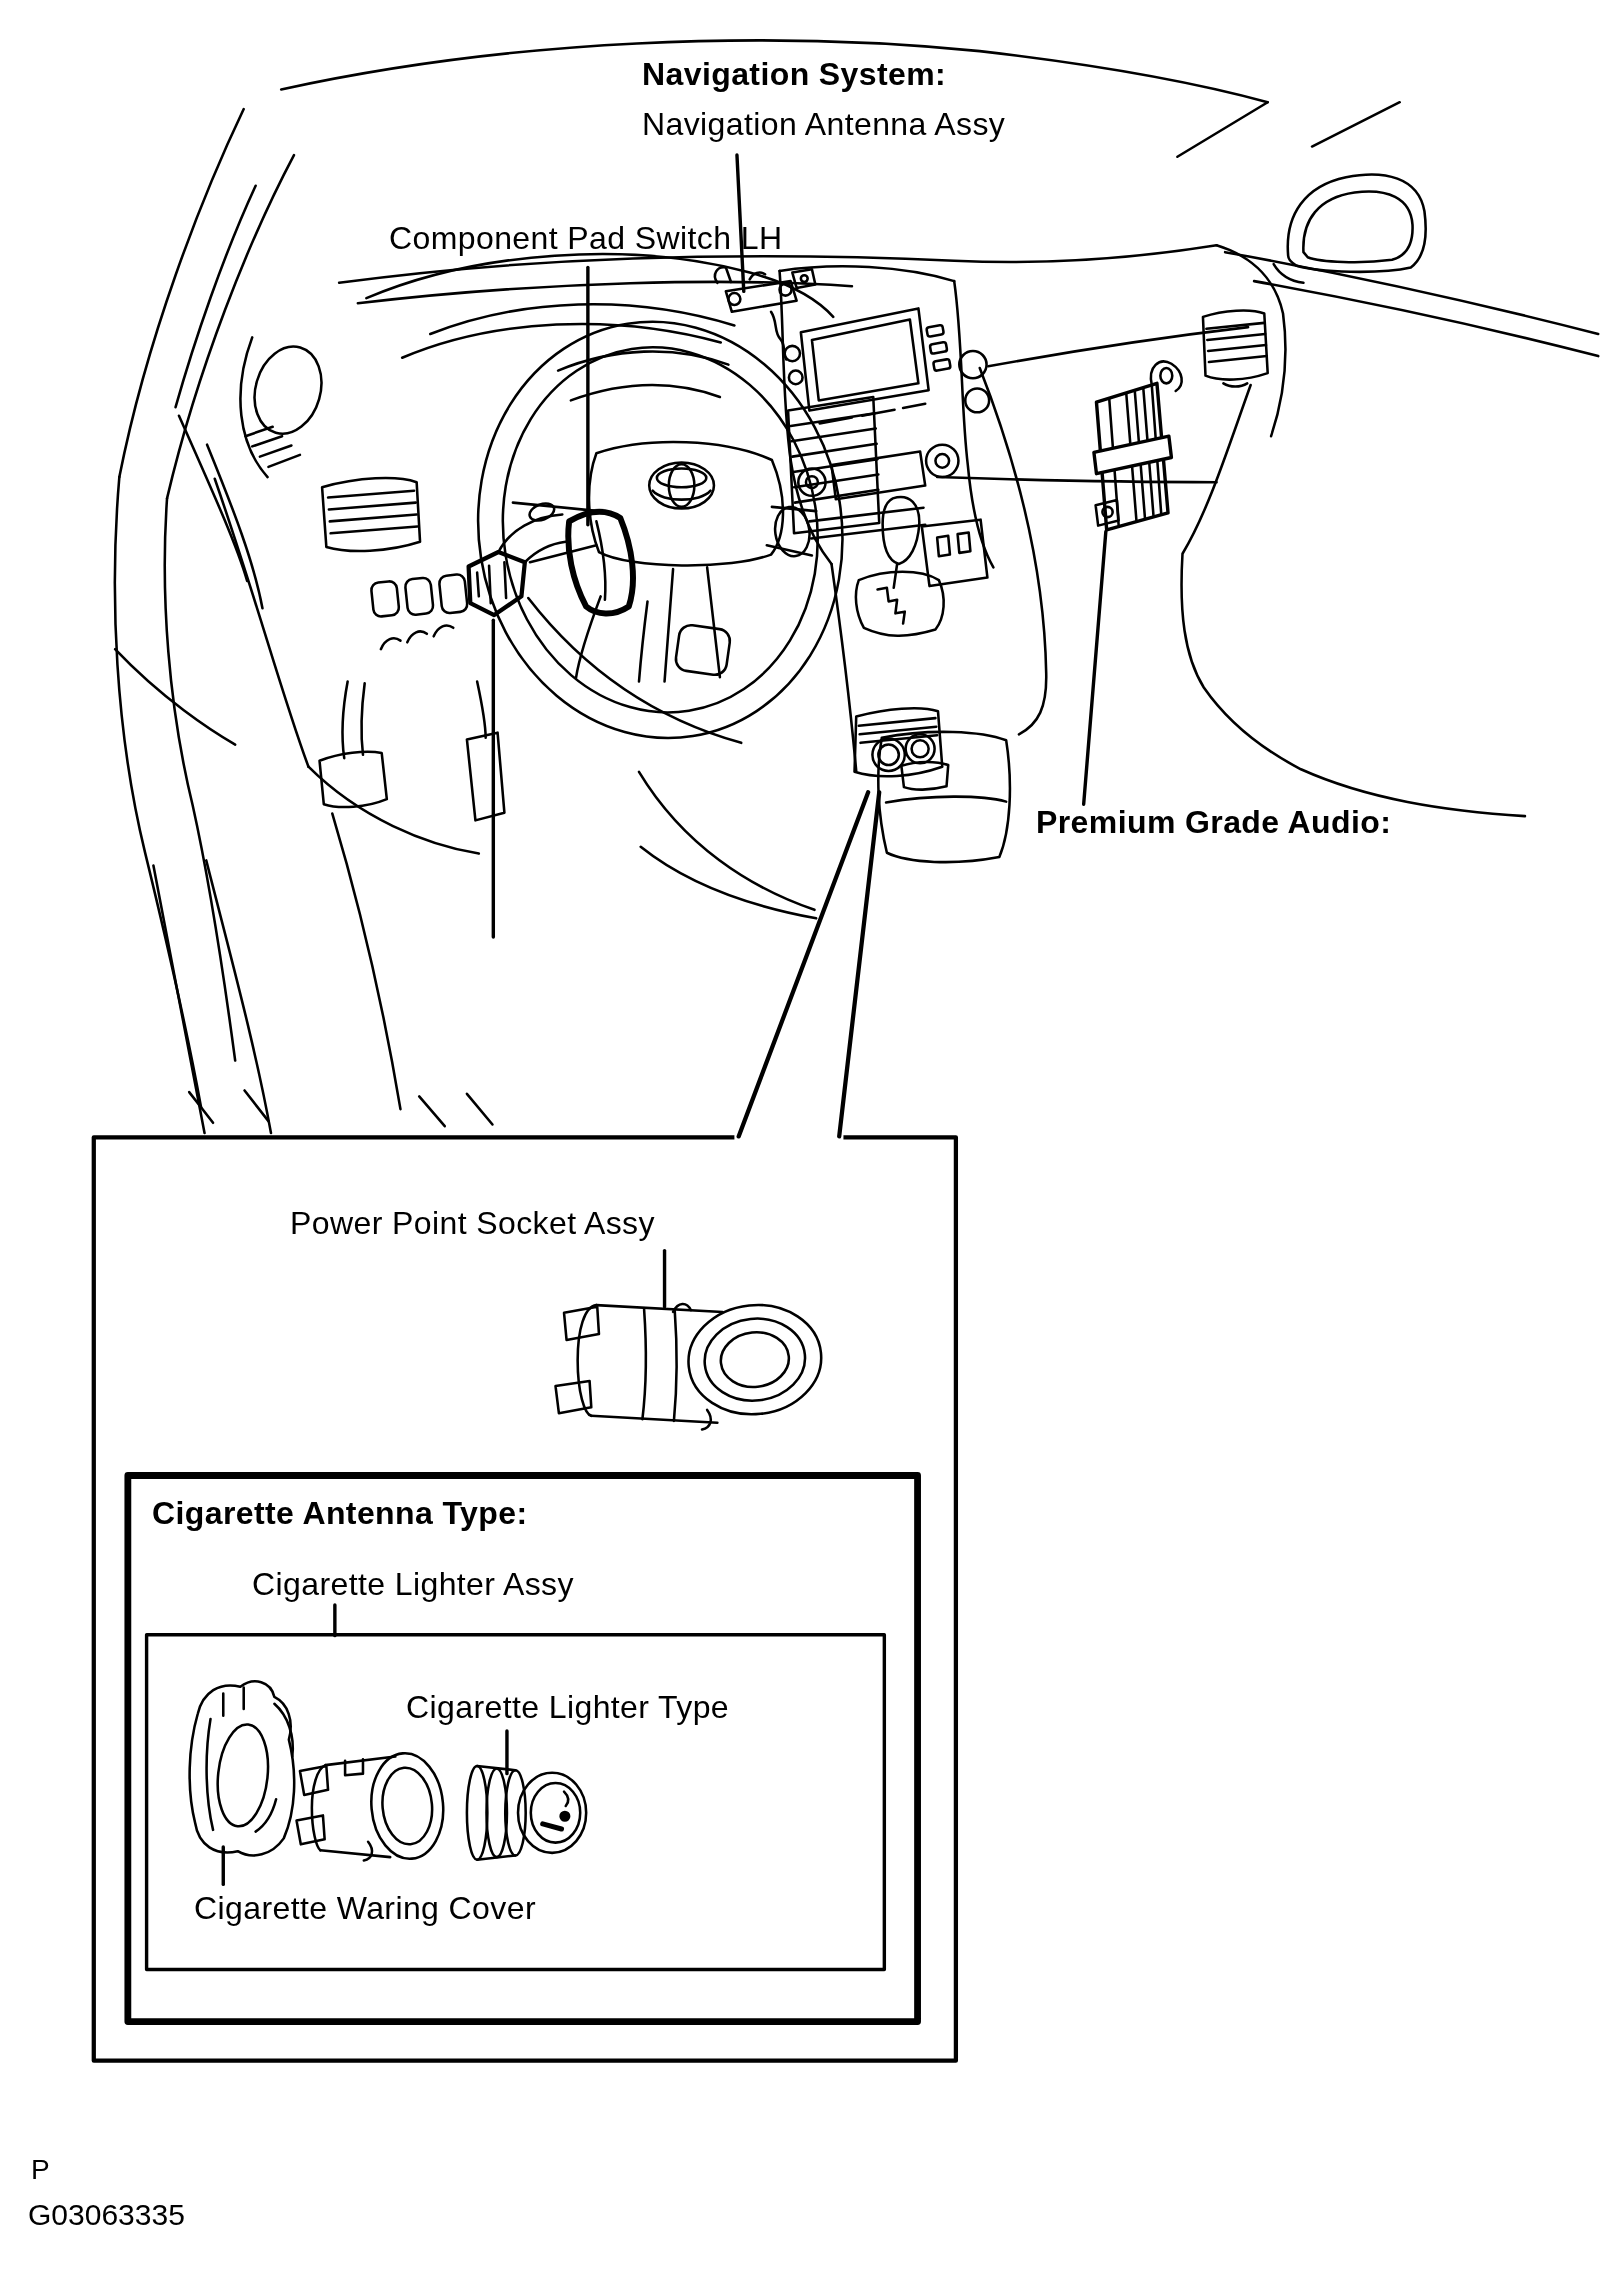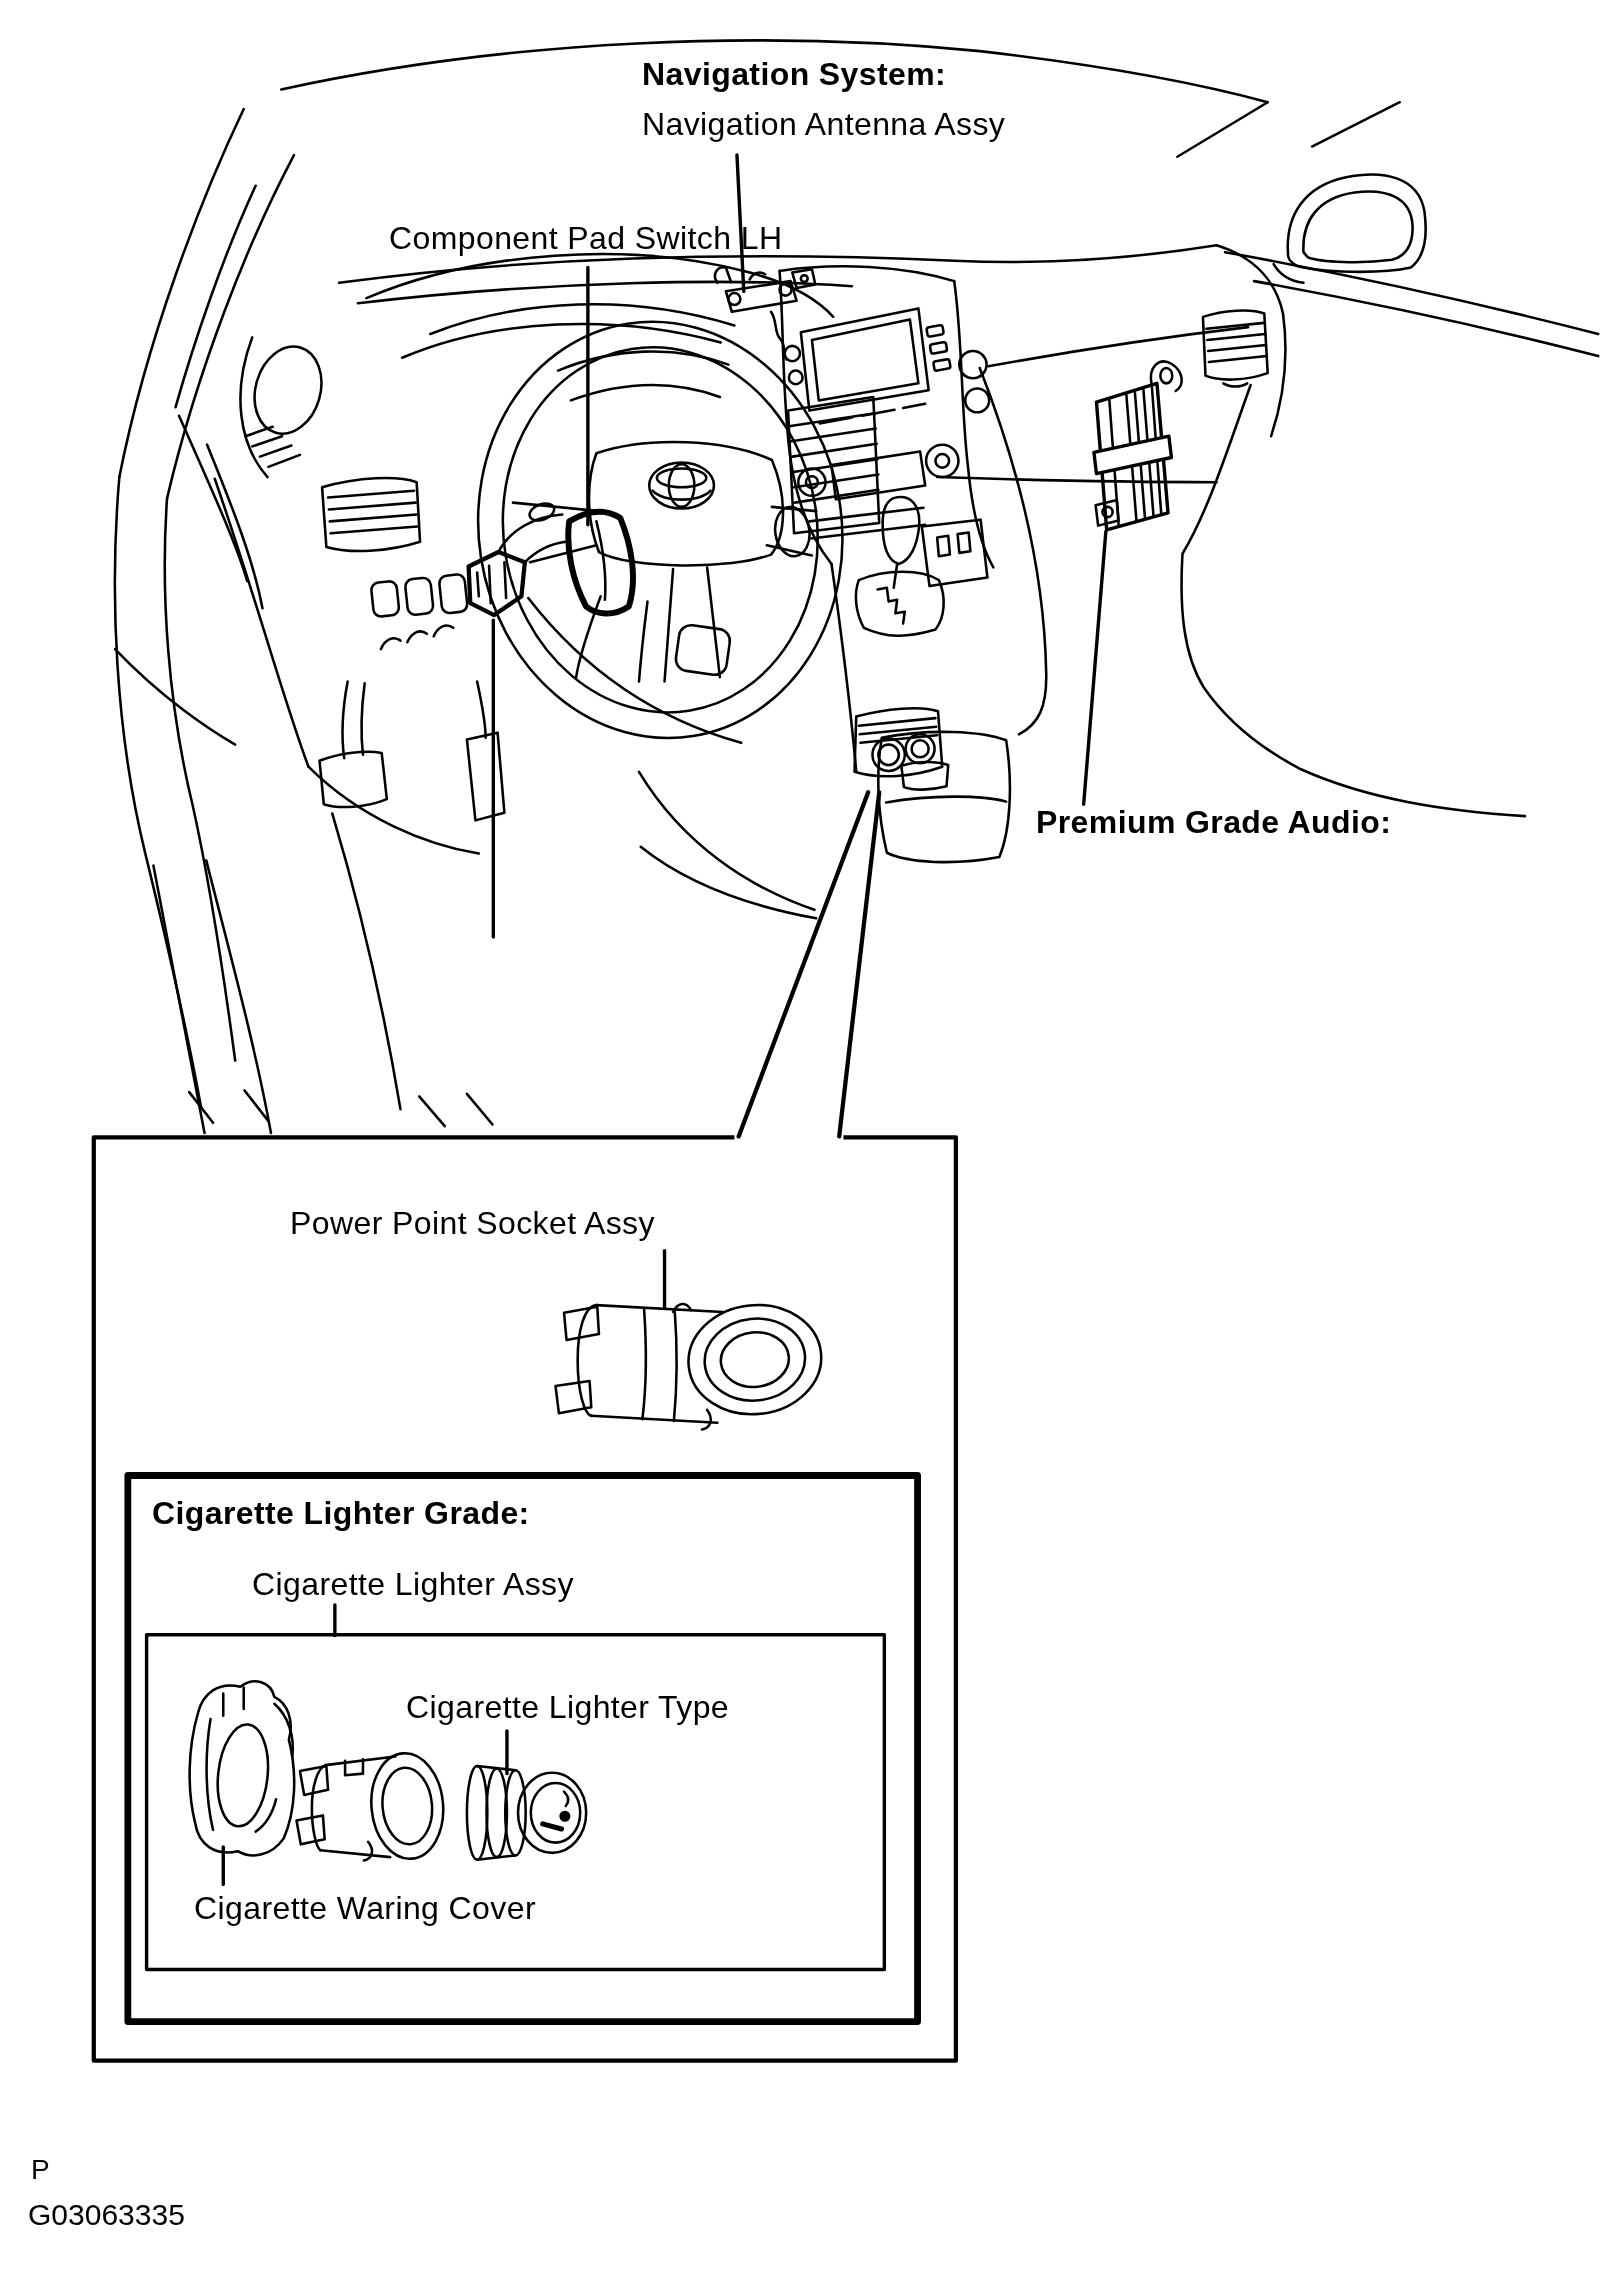--- a/index.html
+++ b/index.html
@@ -322,21 +322,21 @@
   <div class="label" style="left:642px;top:106px;">Navigation Antenna Assy</div>
 
   <div class="label" style="left:389px;top:220px;">Component Pad Switch LH</div>
 
   <div class="label bold" style="left:1036px;top:804px;text-align:center;">Premium Grade Audio:</div>
 
 
 
   <div class="label" style="left:290px;top:1205px;">Power Point Socket Assy</div>
 
-  <div class="label bold" style="left:152px;top:1495px;">Cigarette Lighter Grade:</div>
+  <div class="label bold" style="left:152px;top:1495px;">Cigarette Antenna Type:</div>
 
   <div class="label" style="left:252px;top:1566px;">Cigarette Lighter Assy</div>
 
   <div class="label" style="left:406px;top:1689px;">Cigarette Lighter Type</div>
 
   <div class="label" style="left:194px;top:1890px;">Cigarette Waring Cover</div>
 
   <div class="small-label" style="left:31px;top:2154px;font-size:28px;">P</div>
 
   <div class="small-label" style="left:28px;top:2198px;">G03063335</div>

